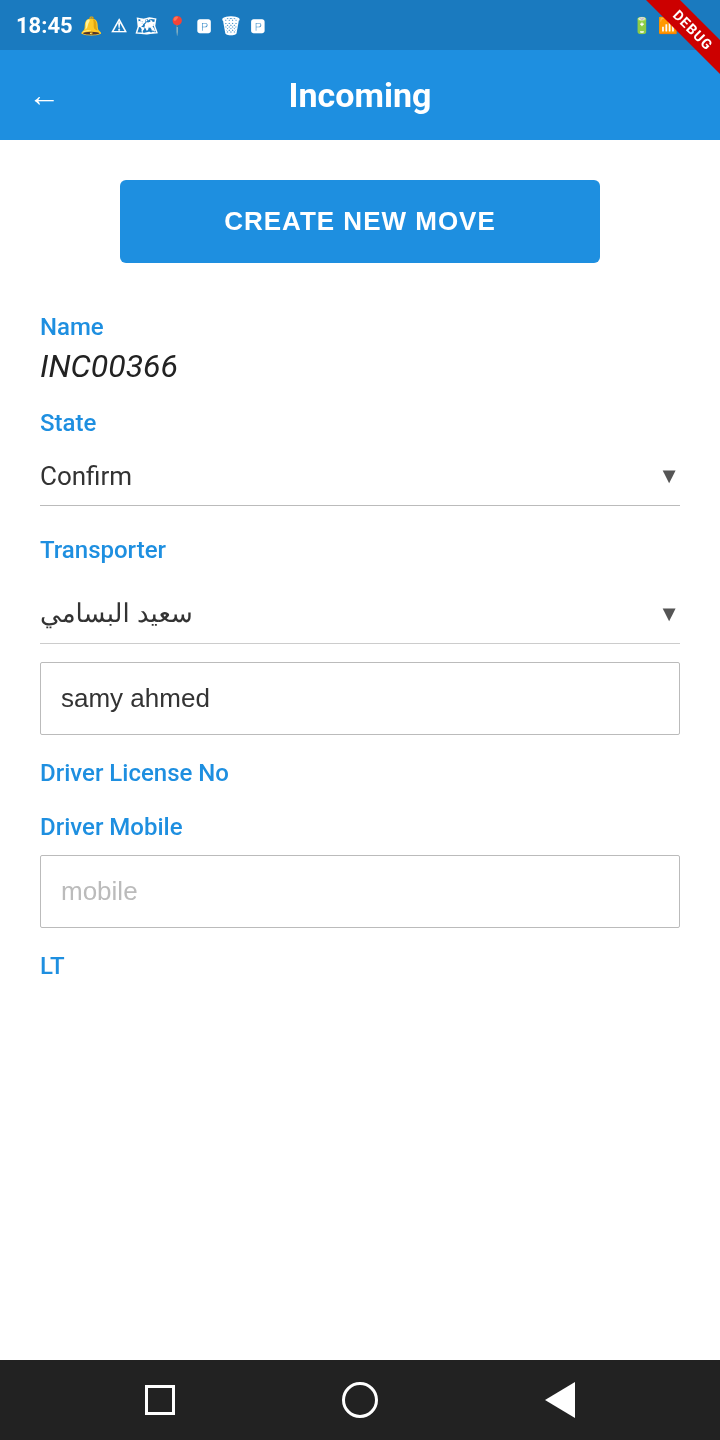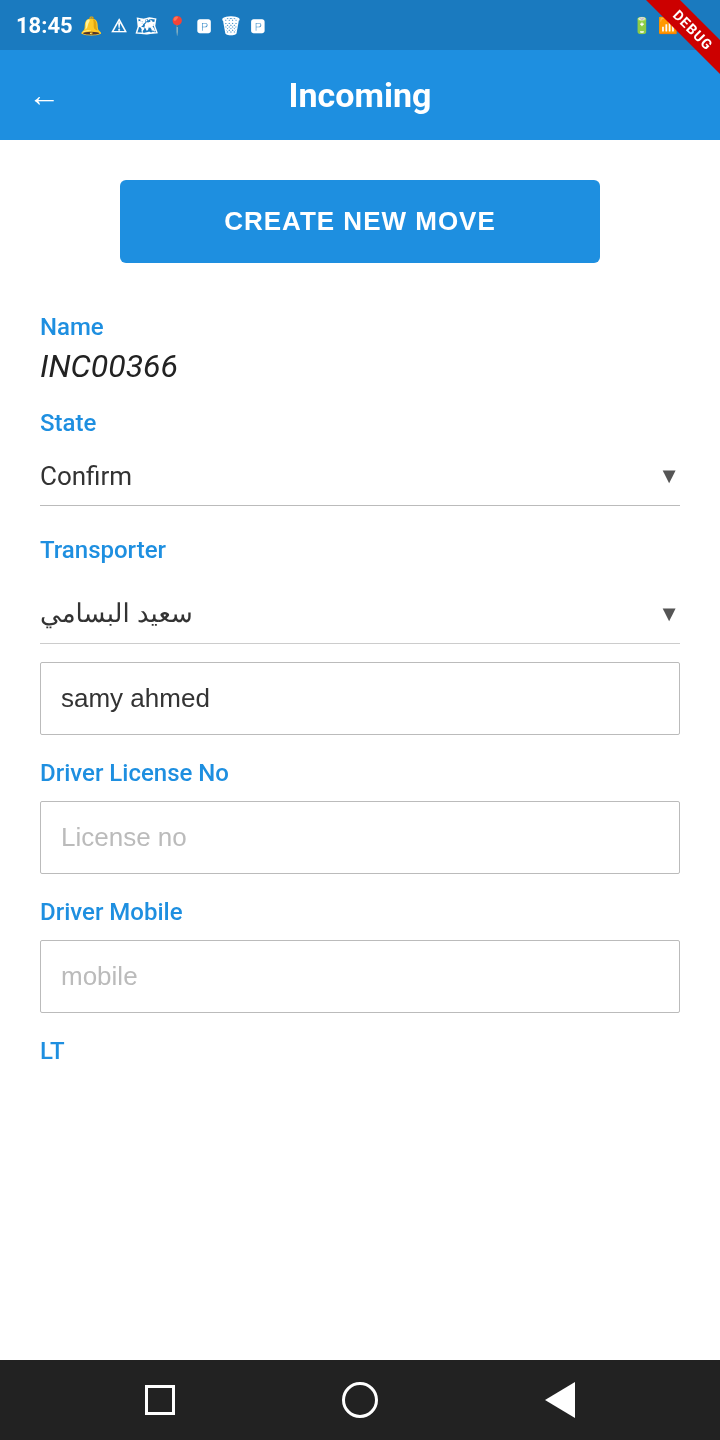--- a/index.html
+++ b/index.html
@@ -294,21 +294,20 @@
   <div class="field-label">Transporter</div>
 
   <div class="transporter-dropdown">
     <span class="transporter-value">سعيد البسامي</span>
     <span class="dropdown-arrow">▼</span>
   </div>
 
   <input class="text-input" type="text" value="samy ahmed" placeholder="Driver name" style="">
 
   <div class="field-label">Driver License No</div>
-  <input class="text-input" type="text" placeholder="License no" style="">
 
   <div class="field-label">Driver Mobile</div>
   <input class="text-input" type="text" placeholder="mobile" style="">
 
   <div class="field-label">LT</div>
 
 </div>
 
 <div class="bottom-nav">
   <div class="nav-btn">

